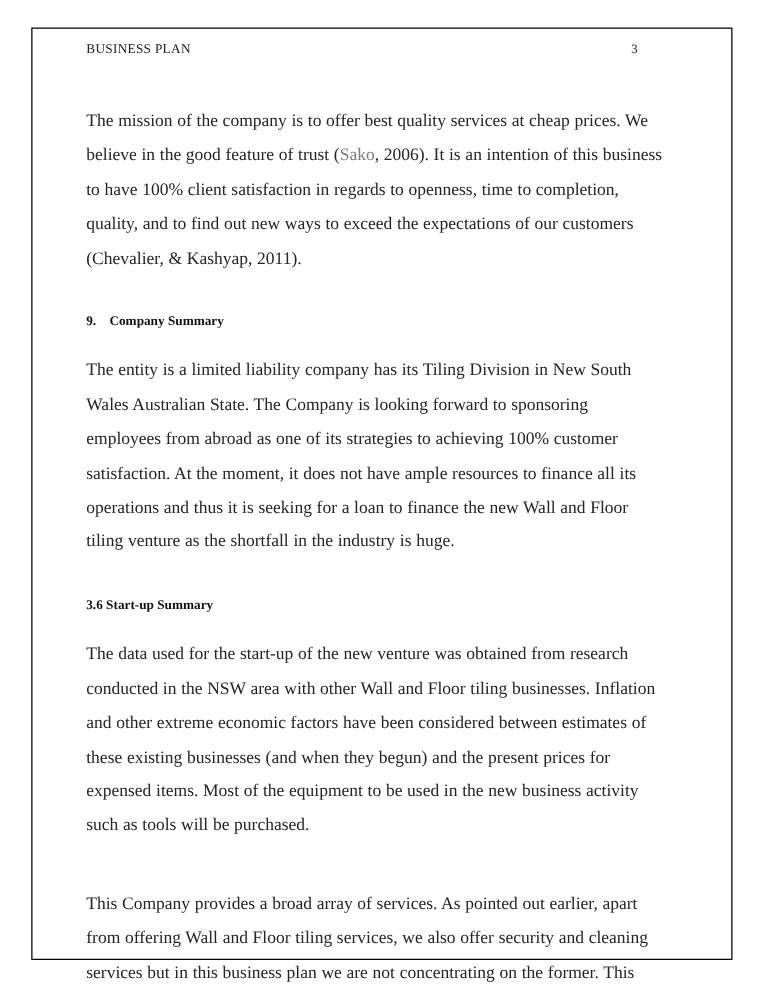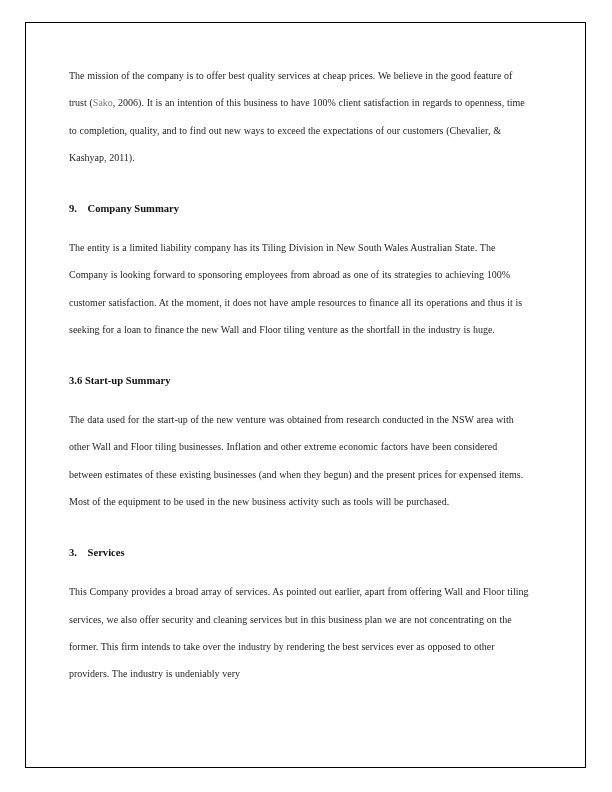--- a/index.html
+++ b/index.html
@@ -60,21 +60,21 @@
   .doc-header .hdr-page {
     position: absolute;
     left: 436px;
     top: 0;
     font-size: 10.2px;
   }
 
   
   .body-block {
     margin: 0;
-    font-size: 10px;
+    font-size: 14px;
     line-height: 27.4px;
     text-align: left;
     color: #242424;
     word-spacing: 0.25px;
   }
 
   .heading {
     margin: 0;
     font-size: 10.6px;
     line-height: 27.4px;
@@ -94,20 +94,24 @@
 </style>
 </head>
 <body>
 
 <div id="page">
 
   <div id="page-border"></div>
 
   <div id="content">
 
+    <div class="doc-header">
+      <span class="hdr-title">BUSINESS PLAN</span>
+      <span class="hdr-page">3</span>
+    </div>
 
     <div class="gap-intro"></div>
 
     <p class="body-block"><span>The mission of the company is to offer best quality services at cheap prices. We believe in the good feature of trust (</span><span class="cite-link">Sako</span><span>, 2006). It is an intention of this business to have 100% client satisfaction in regards to openness, time to completion, quality, and to find out new ways to exceed the expectations of our customers (Chevalier, &amp; Kashyap, 2011).</span></p>
 
     <div class="gap-before-h"></div>
 
     <h2 class="heading">9. Company Summary</h2>
 
     <div class="gap-after-h"></div>
@@ -117,20 +121,19 @@
     <div class="gap-before-h"></div>
 
     <h3 class="heading">3.6 Start-up Summary</h3>
 
     <div class="gap-after-h"></div>
 
     <p class="body-block">The data used for the start-up of the new venture was obtained from research conducted in the NSW area with other Wall and Floor tiling businesses. Inflation and other extreme economic factors have been considered between estimates of these existing businesses (and when they begun) and the present prices for expensed items. Most of the equipment to be used in the new business activity such as tools will be purchased.</p>
 
     <div class="gap-before-h"></div>
 
-    <h2 class="heading">3. Services</h2>
 
     <div class="gap-after-h"></div>
 
     <p class="body-block"> This Company provides a broad array of services. As pointed out earlier, apart from offering Wall and Floor tiling services, we also offer security and cleaning services but in this business plan we are not concentrating on the former. This firm intends to take over the industry by rendering the best services ever as opposed to other providers. The industry is undeniably very</p>
 
   </div>
 </div>
 
 </body></html>

